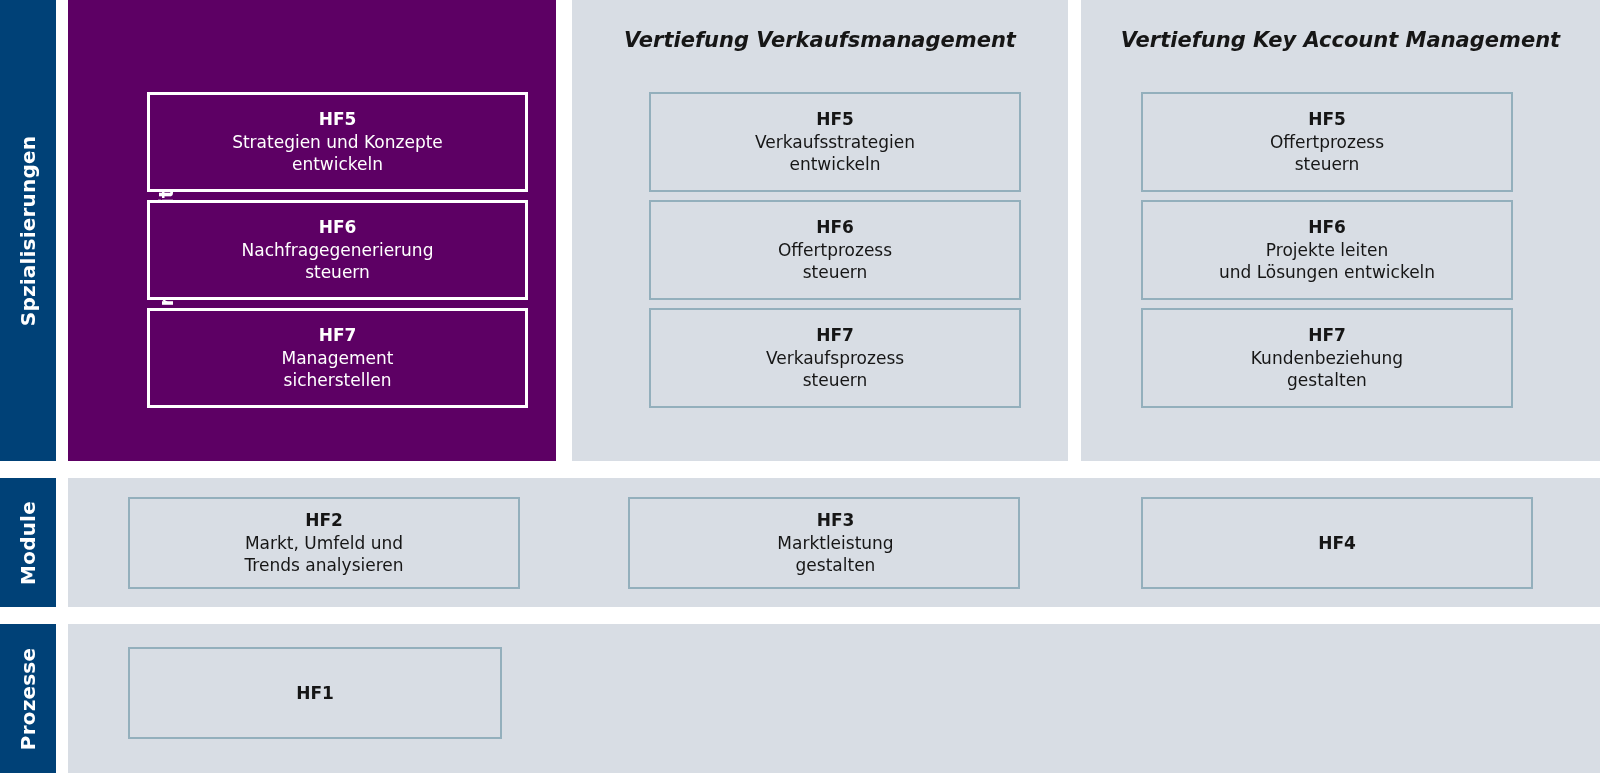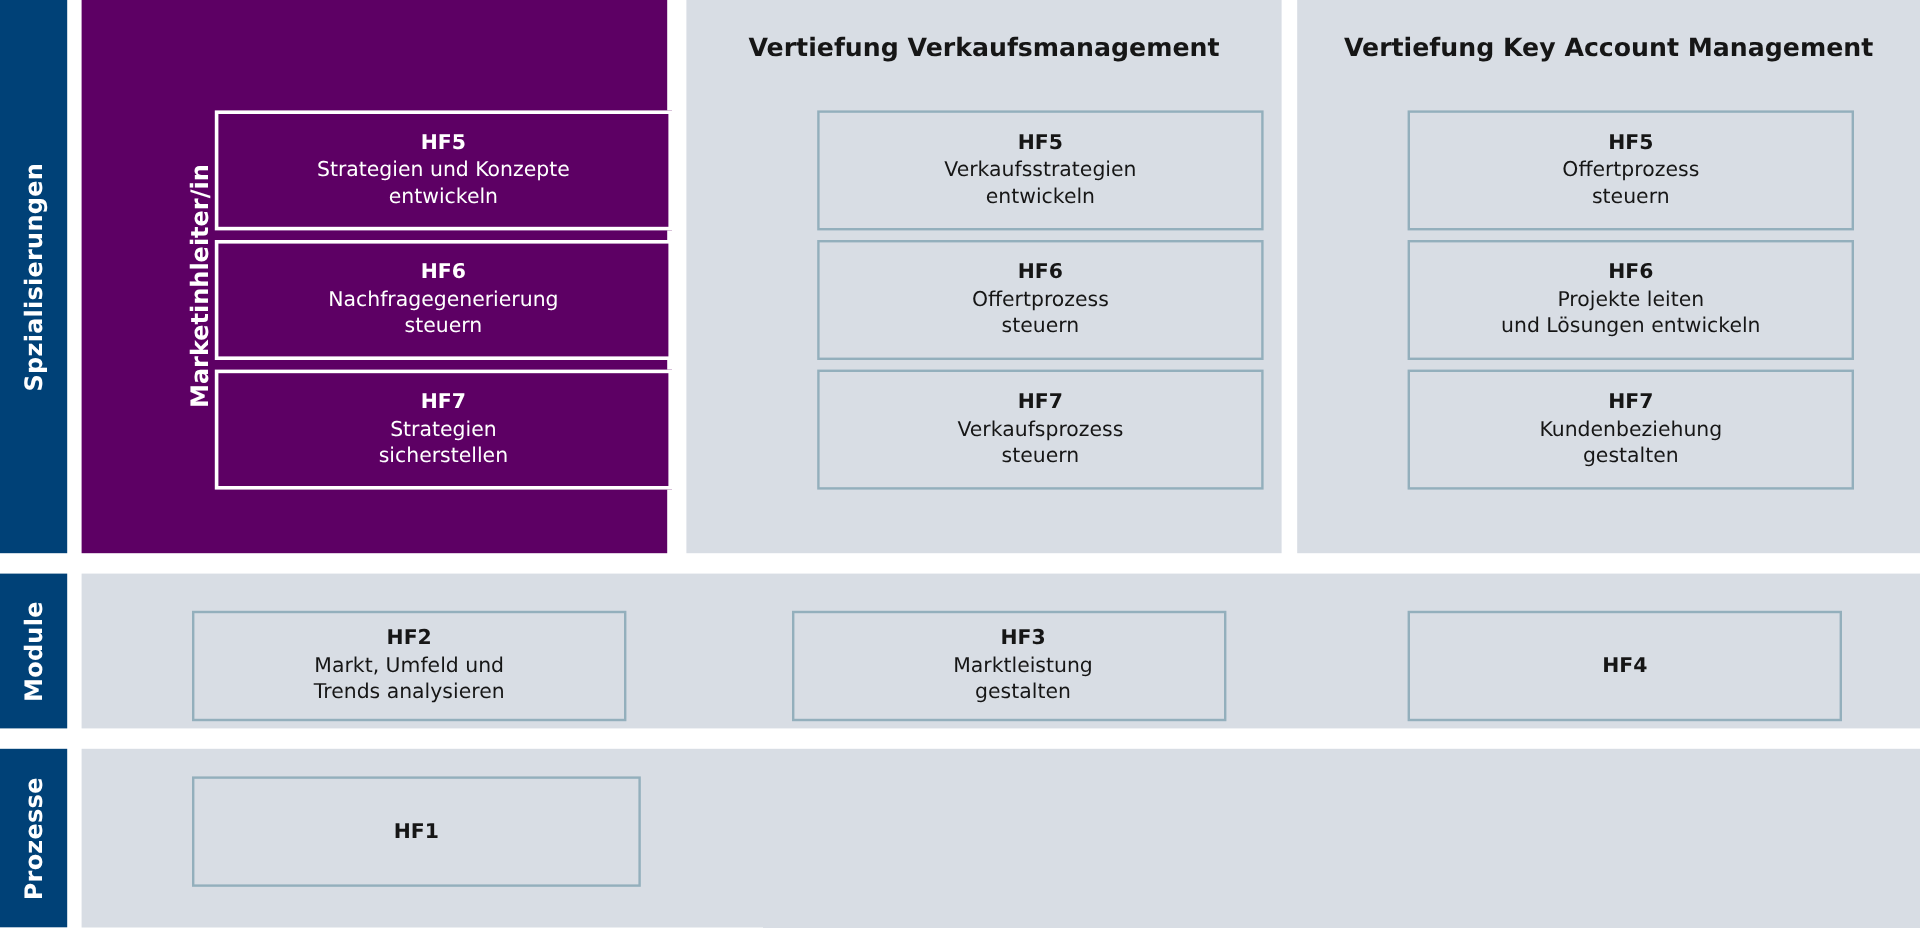--- a/index.html
+++ b/index.html
@@ -68,20 +68,21 @@
 
   .panel-title {
     position: absolute;
     top: 28px;
     left: 0;
     right: 0;
     text-align: center;
     font-size: 21px;
     font-weight: bold;
     color: #161616;
+    font-style: italic;
   }
 
   
   .role-label {
     position: absolute;
     white-space: nowrap;
     font-weight: bold;
     font-size: 20px;
     transform-origin: left top;
     transform: rotate(-90deg);
@@ -100,21 +101,20 @@
   
   .hf-box {
     position: absolute;
     box-sizing: border-box;
     display: flex;
     flex-direction: column;
     align-items: center;
     justify-content: center;
     text-align: center;
     line-height: 1.33;
-    margin-left: 32px;
   }
   .hf-code {
     font-weight: bold;
     font-size: 17px;
   }
   .hf-title {
     font-size: 17px;
     white-space: pre-line;
   }
 
@@ -152,21 +152,21 @@
   
   .band {
     position: absolute;
     left: 68px;
     width: 1532px;
     background: #d8dde4;
   }
   .band-module  { top: 478px; height: 129px; }
   .band-prozess { top: 624px; height: 155px; }
 
-  .modbox { position: absolute; width: 362px; height: 92px; top: 31px; }
+  .modbox { position: absolute; width: 392px; height: 92px; top: 19px; }
   .modbox1 { left: 60px; }
   .modbox2 { left: 560px; padding-left: 23px; }
   .modbox3 { left: 1073px; text-align: right; }
 
   .procbox { position: absolute; width: 374px; height: 92px; top: 23px; left: 60px; }
 </style>
 </head>
 <body>
 
 <div class="canvas">
@@ -190,21 +190,21 @@
     <div class="hf-title">Strategien und Konzepte
 entwickeln</div>
   </div>
   <div class="hf-box hf-on-purple pbox pbox2">
     <div class="hf-code">HF6</div>
     <div class="hf-title">Nachfragegenerierung
 steuern</div>
   </div>
   <div class="hf-box hf-on-purple pbox pbox3">
     <div class="hf-code">HF7</div>
-    <div class="hf-title">Strategien
+    <div class="hf-title">Management
 sicherstellen</div>
   </div>
 
   <div class="panel panel-grey-1">
     <div class="panel-title">Vertiefung Verkaufsmanagement</div>
     <div class="role-label role-grey">Verkaufsleiter/in</div>
   </div>
 
   <div class="hf-box hf-on-grey mbox mbox1">
     <div class="hf-code">HF5</div>

